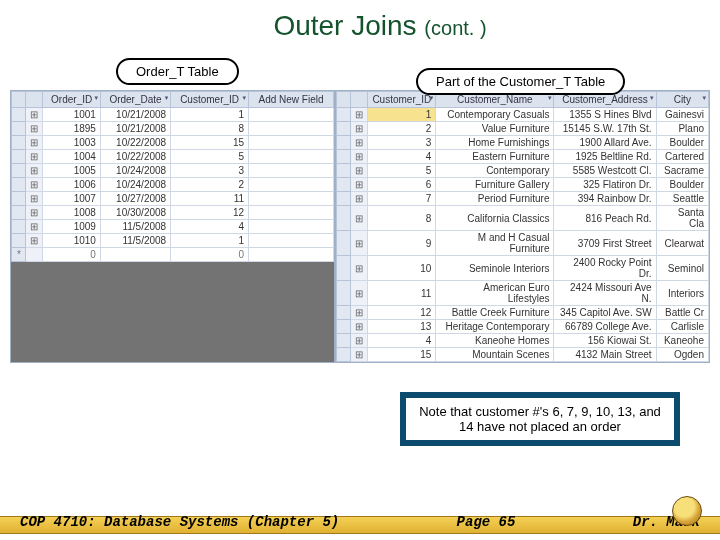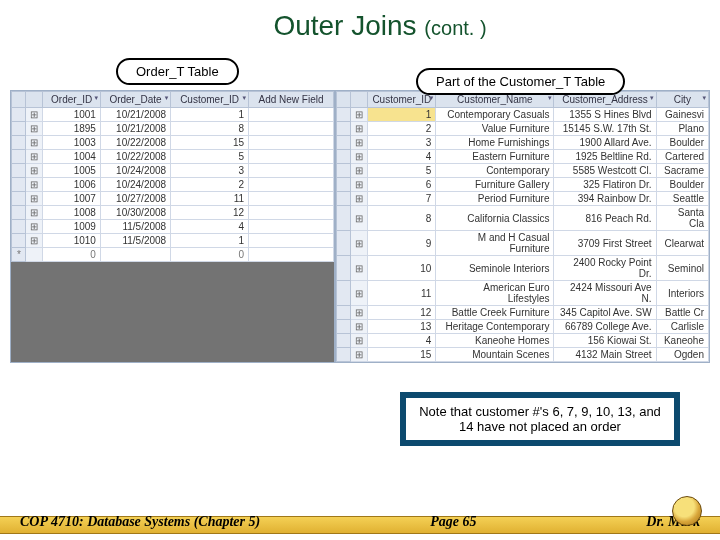--- a/index.html
+++ b/index.html
@@ -17,21 +17,21 @@
   th { background: #dbe3ee; font-weight: normal; color: #334; border: 1px solid #b7c3d6; padding: 2px 4px; position: relative; }
   td { border: 1px solid #d0d8e6; padding: 1px 4px; text-align: right; color: #333; }
   td.txt { text-align: right; }
   td.expand { width: 14px; text-align: center; color: #666; background: #eef2f8; }
   tr.newrow td { color: #777; }
   .hi td.cid { background: #f7e38f; }
   .rowhdr { background: #e2e8f2; width: 14px; border: 1px solid #b7c3d6; }
   .note-box { position: absolute; top: 352px; left: 400px; width: 280px; border: 6px solid #0c4a6e; background: #fff; padding: 6px 10px; font-size: 13px; text-align: center; margin-top: 40px; }
   .footer-bar { position: absolute; bottom: 10px; left: 0; width: 720px; }
   .gold-bar { height: 18px; background: linear-gradient(#f4d055, #e0b132); border-top: 1px solid #a07818; border-bottom: 1px solid #a07818; }
-  .footer-text { display: flex; justify-content: space-between; padding: 0 20px; font-size: 14px; font-style: italic; font-family: Liberation Serif, serif; font-weight: bold; margin-top: -20px; position: relative; }
+  .footer-text { display: flex; justify-content: space-between; padding: 0 20px; font-size: 14px; font-style: italic; font-family: Liberation Mono, monospace; font-weight: bold; margin-top: -20px; position: relative; }
   .footer-text span { background: transparent; }
   .logo { position: absolute; right: 18px; bottom: 14px; width: 30px; height: 30px; border-radius: 50%; background: radial-gradient(circle at 40% 35%, #f7e07a 0 40%, #d9a63a 60%, #9a6a12 100%); border: 1px solid #6b4a0c; }
   .drop { position:absolute; right:2px; top:2px; font-size:7px; color:#557; }
   
   .ghost-rect { position:absolute; top:140px; left:60px; width:250px; height:170px; border:1px solid #ccc; border-radius:10px; z-index:-1;}
   .ghost-rect2 { position:absolute; top:150px; left:380px; width:260px; height:170px; border:1px solid #ccc; border-radius:10px; z-index:-1;}
 </style>
 </head>
 <body>
 

